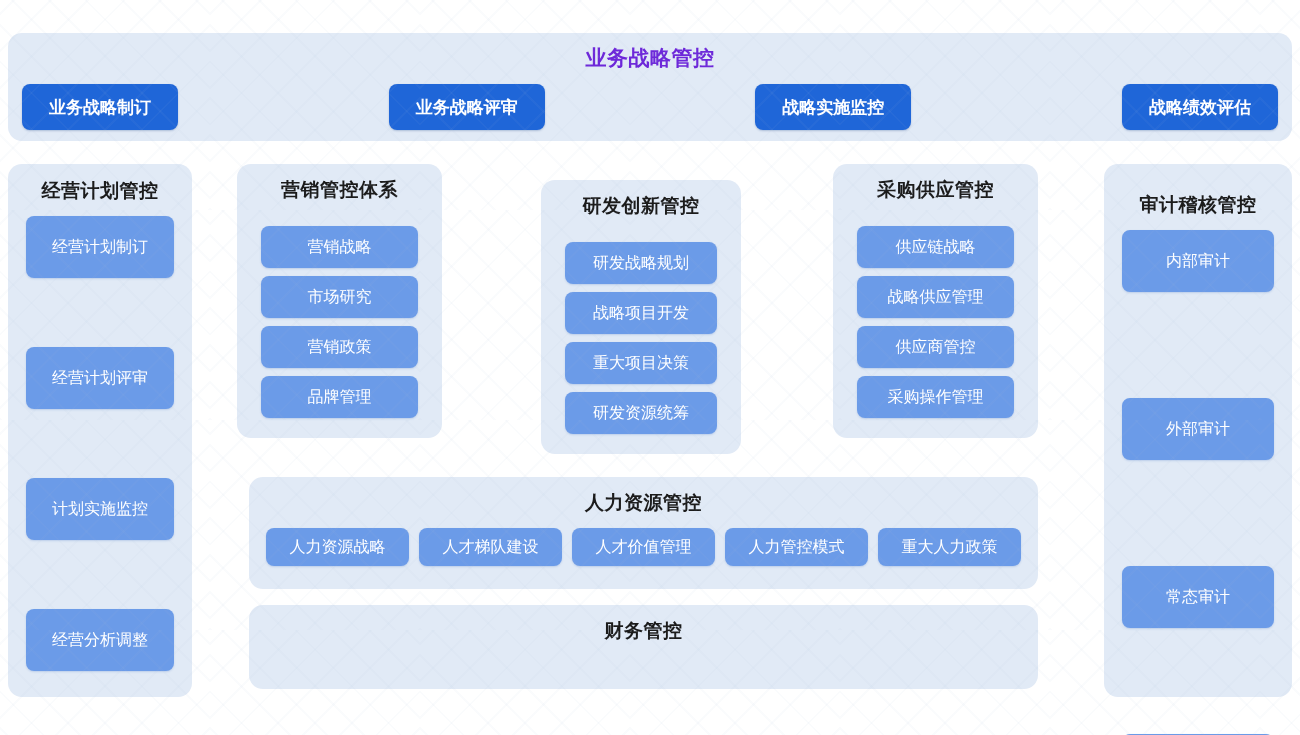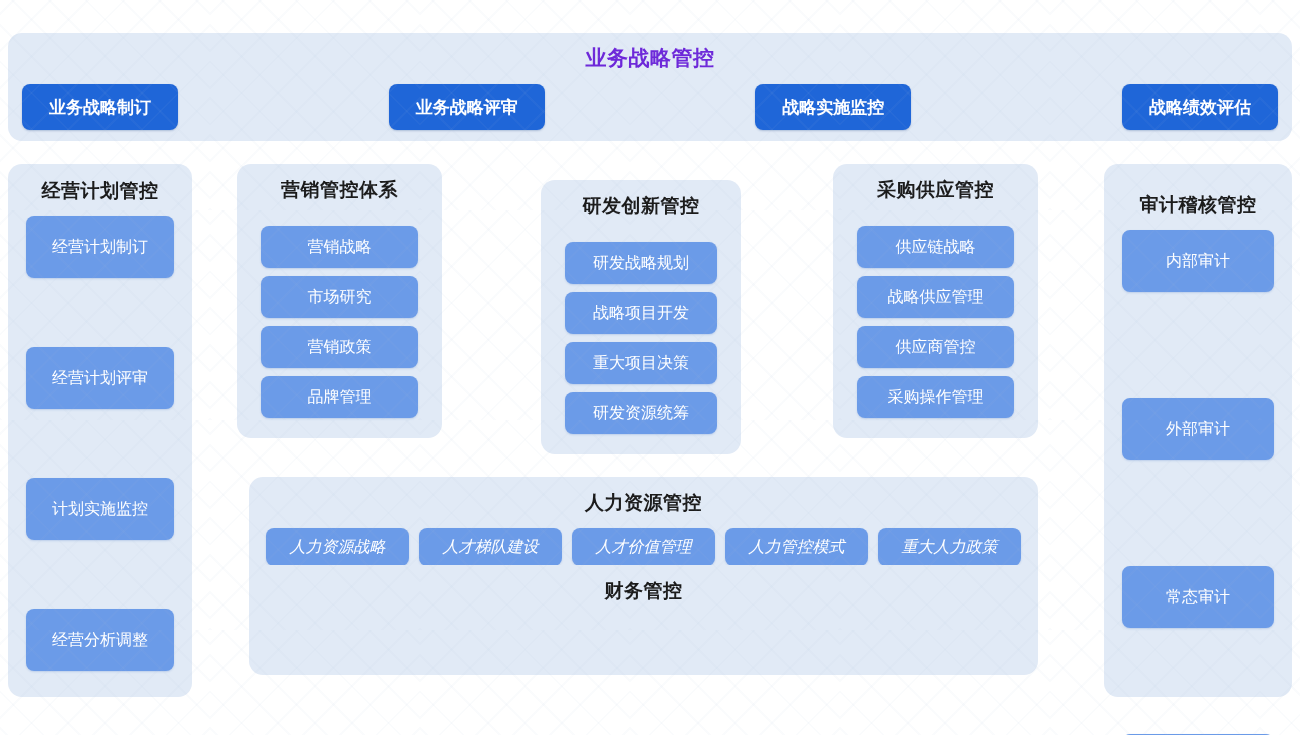--- a/index.html
+++ b/index.html
@@ -160,29 +160,28 @@
 
   #panel-marketing { left: 229px; width: 205px; }
   #panel-rd        { left: 533px; width: 200px; margin-top: 16px; }
   #panel-supply    { left: 825px; width: 205px; }
 
   
   .panel-wide {
     left: 241px; width: 789px; padding-top: 13px;
   }
   #panel-hr { top: 293px; height: 112px; margin-top: 20px; }
-  #panel-fin { top: 401px; height: 110px; }
+  #panel-fin { top: 441px; height: 84px; }
 
   .panel-wide .row {
     margin-top: 12px;
     padding: 0 17px;
     display: flex;
     justify-content: space-between;
     align-items: center;
-    font-style: italic;
   }
   .panel-wide .btn-soft { height: 38px; width: 143px; font-size: 16px; }
 </style>
 </head>
 <body>
 
 <div id="page">
 
   <div id="watermark"></div>
 

